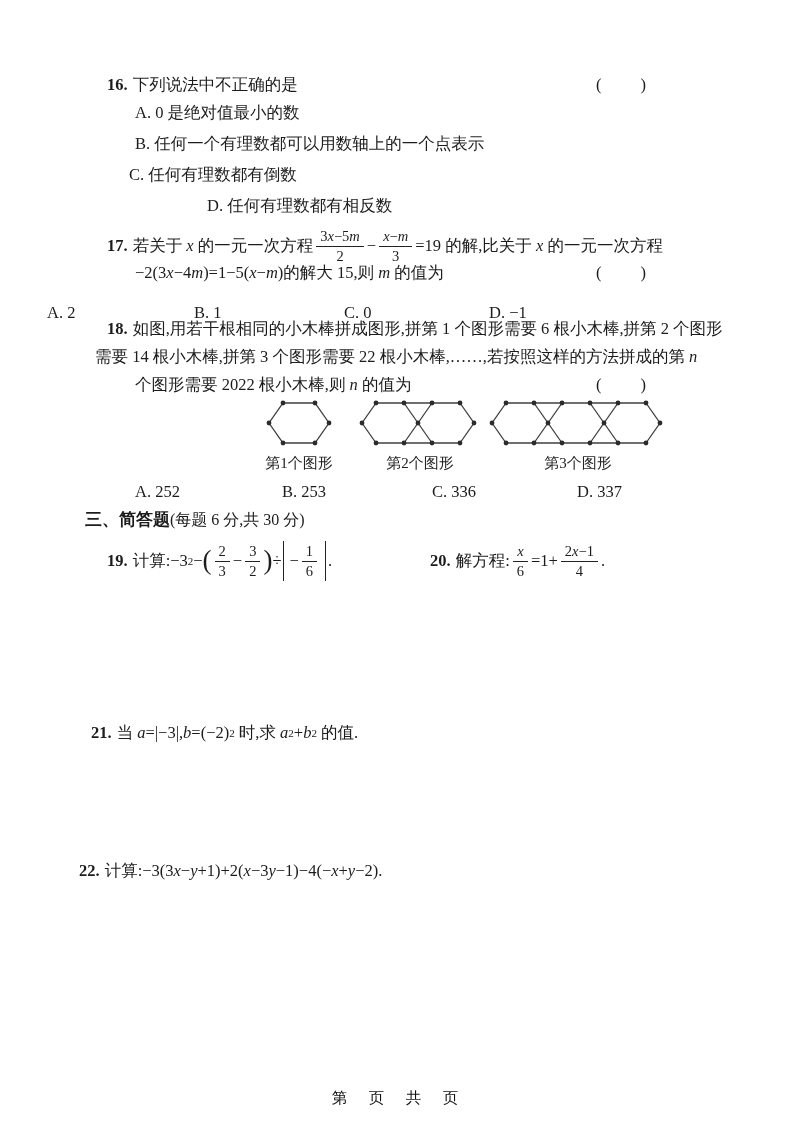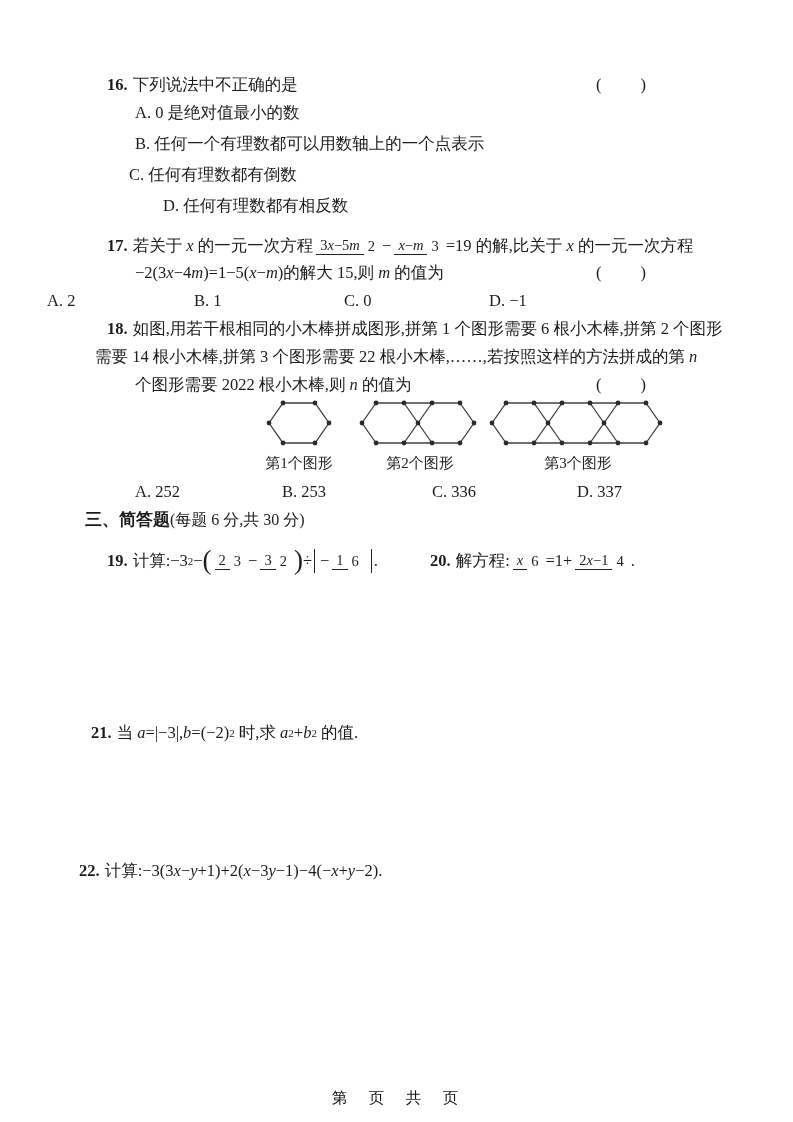--- a/index.html
+++ b/index.html
@@ -6,21 +6,21 @@
   .page {
     position:relative; width:699px; height:1122px; margin:0 auto;
     background:#ffffff; color:#1c1c1c; overflow:hidden;
     font-family:"Liberation Serif","DejaVu Serif",serif;
     font-size:16.5px;
   }
   .blk { position:absolute; left:0; right:0; }
   .mline { display:flex; align-items:center; white-space:pre; }
   .qnum { font-weight:bold; margin-right:5px; }
   .bracket { margin-left:auto; margin-right:98px; letter-spacing:2px; }
-  .frac { display:inline-flex; align-items:center;
+  .frac { display:inline-flex; flex-direction:column; align-items:center;
           vertical-align:middle; margin:0 3px; font-size:14.5px; line-height:1.15; }
   .frac .num { padding:0 4px 1px 4px; border-bottom:1.3px solid #222; }
   .frac .den { padding:1px 4px 0 4px; }
   .bigp { font-size:27px; font-weight:400; line-height:1; transform:translateY(-1px); }
   .abs { display:inline-flex; align-items:center; border-left:1.3px solid #222;
          border-right:1.3px solid #222; padding:2px 5px; margin:0 2px; }
   sup { font-size:11px; }
   i { font-style:italic; font-family:"Liberation Serif","DejaVu Serif",serif; }
   .optrow { display:flex; }
   .optrow .c1 { width:147px; }
@@ -40,41 +40,41 @@
 <div class="page">
 
   <div class="blk mline" style="top:74px; padding-left:60px;">
     <span class="qnum">16.</span>
     <span>下列说法中不正确的是</span>
     <span class="bracket">(　　)</span>
   </div>
   <div class="blk" style="top:102px; padding-left:88px;">A. 0 是绝对值最小的数</div>
   <div class="blk" style="top:133px; padding-left:88px;">B. 任何一个有理数都可以用数轴上的一个点表示</div>
   <div class="blk" style="top:164px; padding-left:82px;">C. 任何有理数都有倒数</div>
-  <div class="blk" style="top:195px; padding-left:116px;">D. 任何有理数都有相反数</div>
+  <div class="blk" style="top:195px; padding-left:116px;margin-left:44px;">D. 任何有理数都有相反数</div>
 
   <div class="blk mline" style="top:224px; padding-left:60px; height:44px;">
     <span class="qnum">17.</span>
     <span>若关于 <i>x</i> 的一元一次方程</span>
     <span class="frac">
       <span class="num">3<i>x</i>−5<i>m</i></span>
       <span class="den">2</span>
     </span>
     <span>−</span>
     <span class="frac">
       <span class="num"><i>x</i>−<i>m</i></span>
       <span class="den">3</span>
     </span>
     <span>=19 的解,比关于 <i>x</i> 的一元一次方程</span>
   </div>
   <div class="blk mline" style="top:262px; padding-left:88px;">
     <span>−2(3<i>x</i>−4<i>m</i>)=1−5(<i>x</i>−<i>m</i>)的解大 15,则 <i>m</i> 的值为</span>
     <span class="bracket">(　　)</span>
   </div>
-  <div class="blk optrow" style="top:291px; ">
+  <div class="blk optrow" style="top:303px; ">
     <span class="c1">A. 2</span>
     <span class="c2">B. 1</span>
     <span class="c3">C. 0</span>
     <span>D. −1</span>
   </div>
 
   <div class="blk mline" style="top:318px; padding-left:60px;">
     <span class="qnum">18.</span>
     <span>如图,用若干根相同的小木棒拼成图形,拼第 1 个图形需要 6 根小木棒,拼第 2 个图形</span>
   </div>

